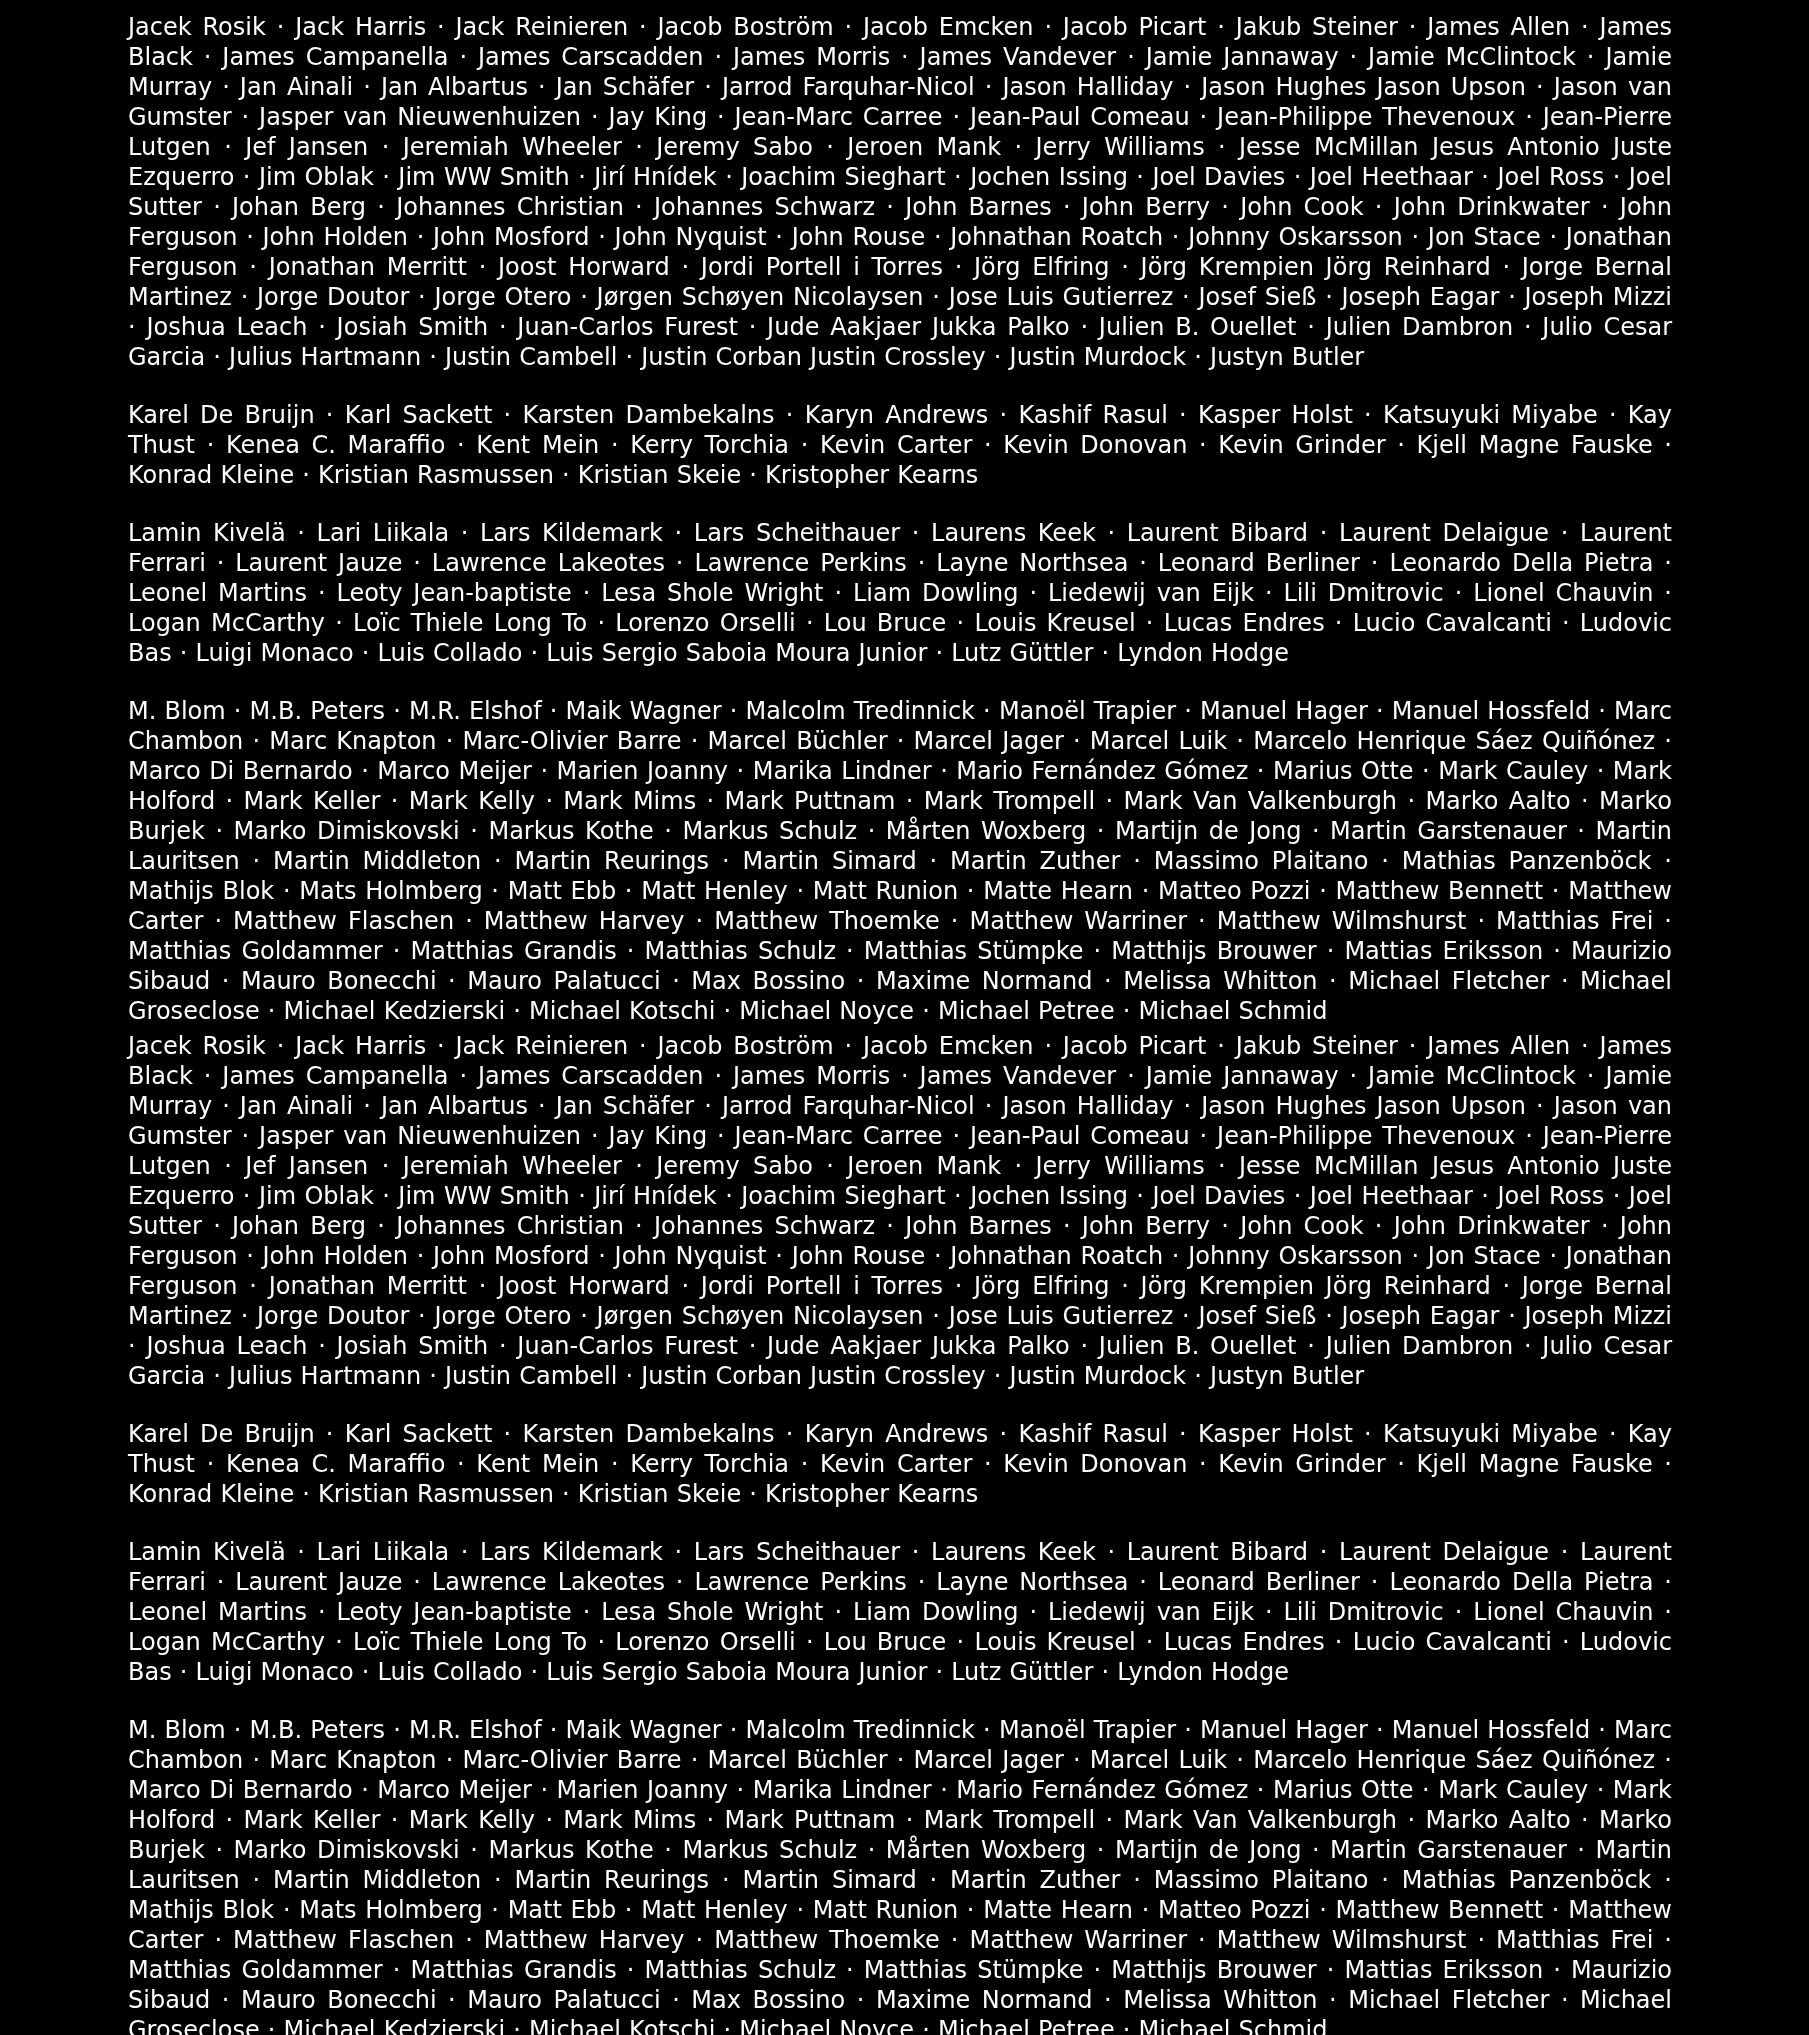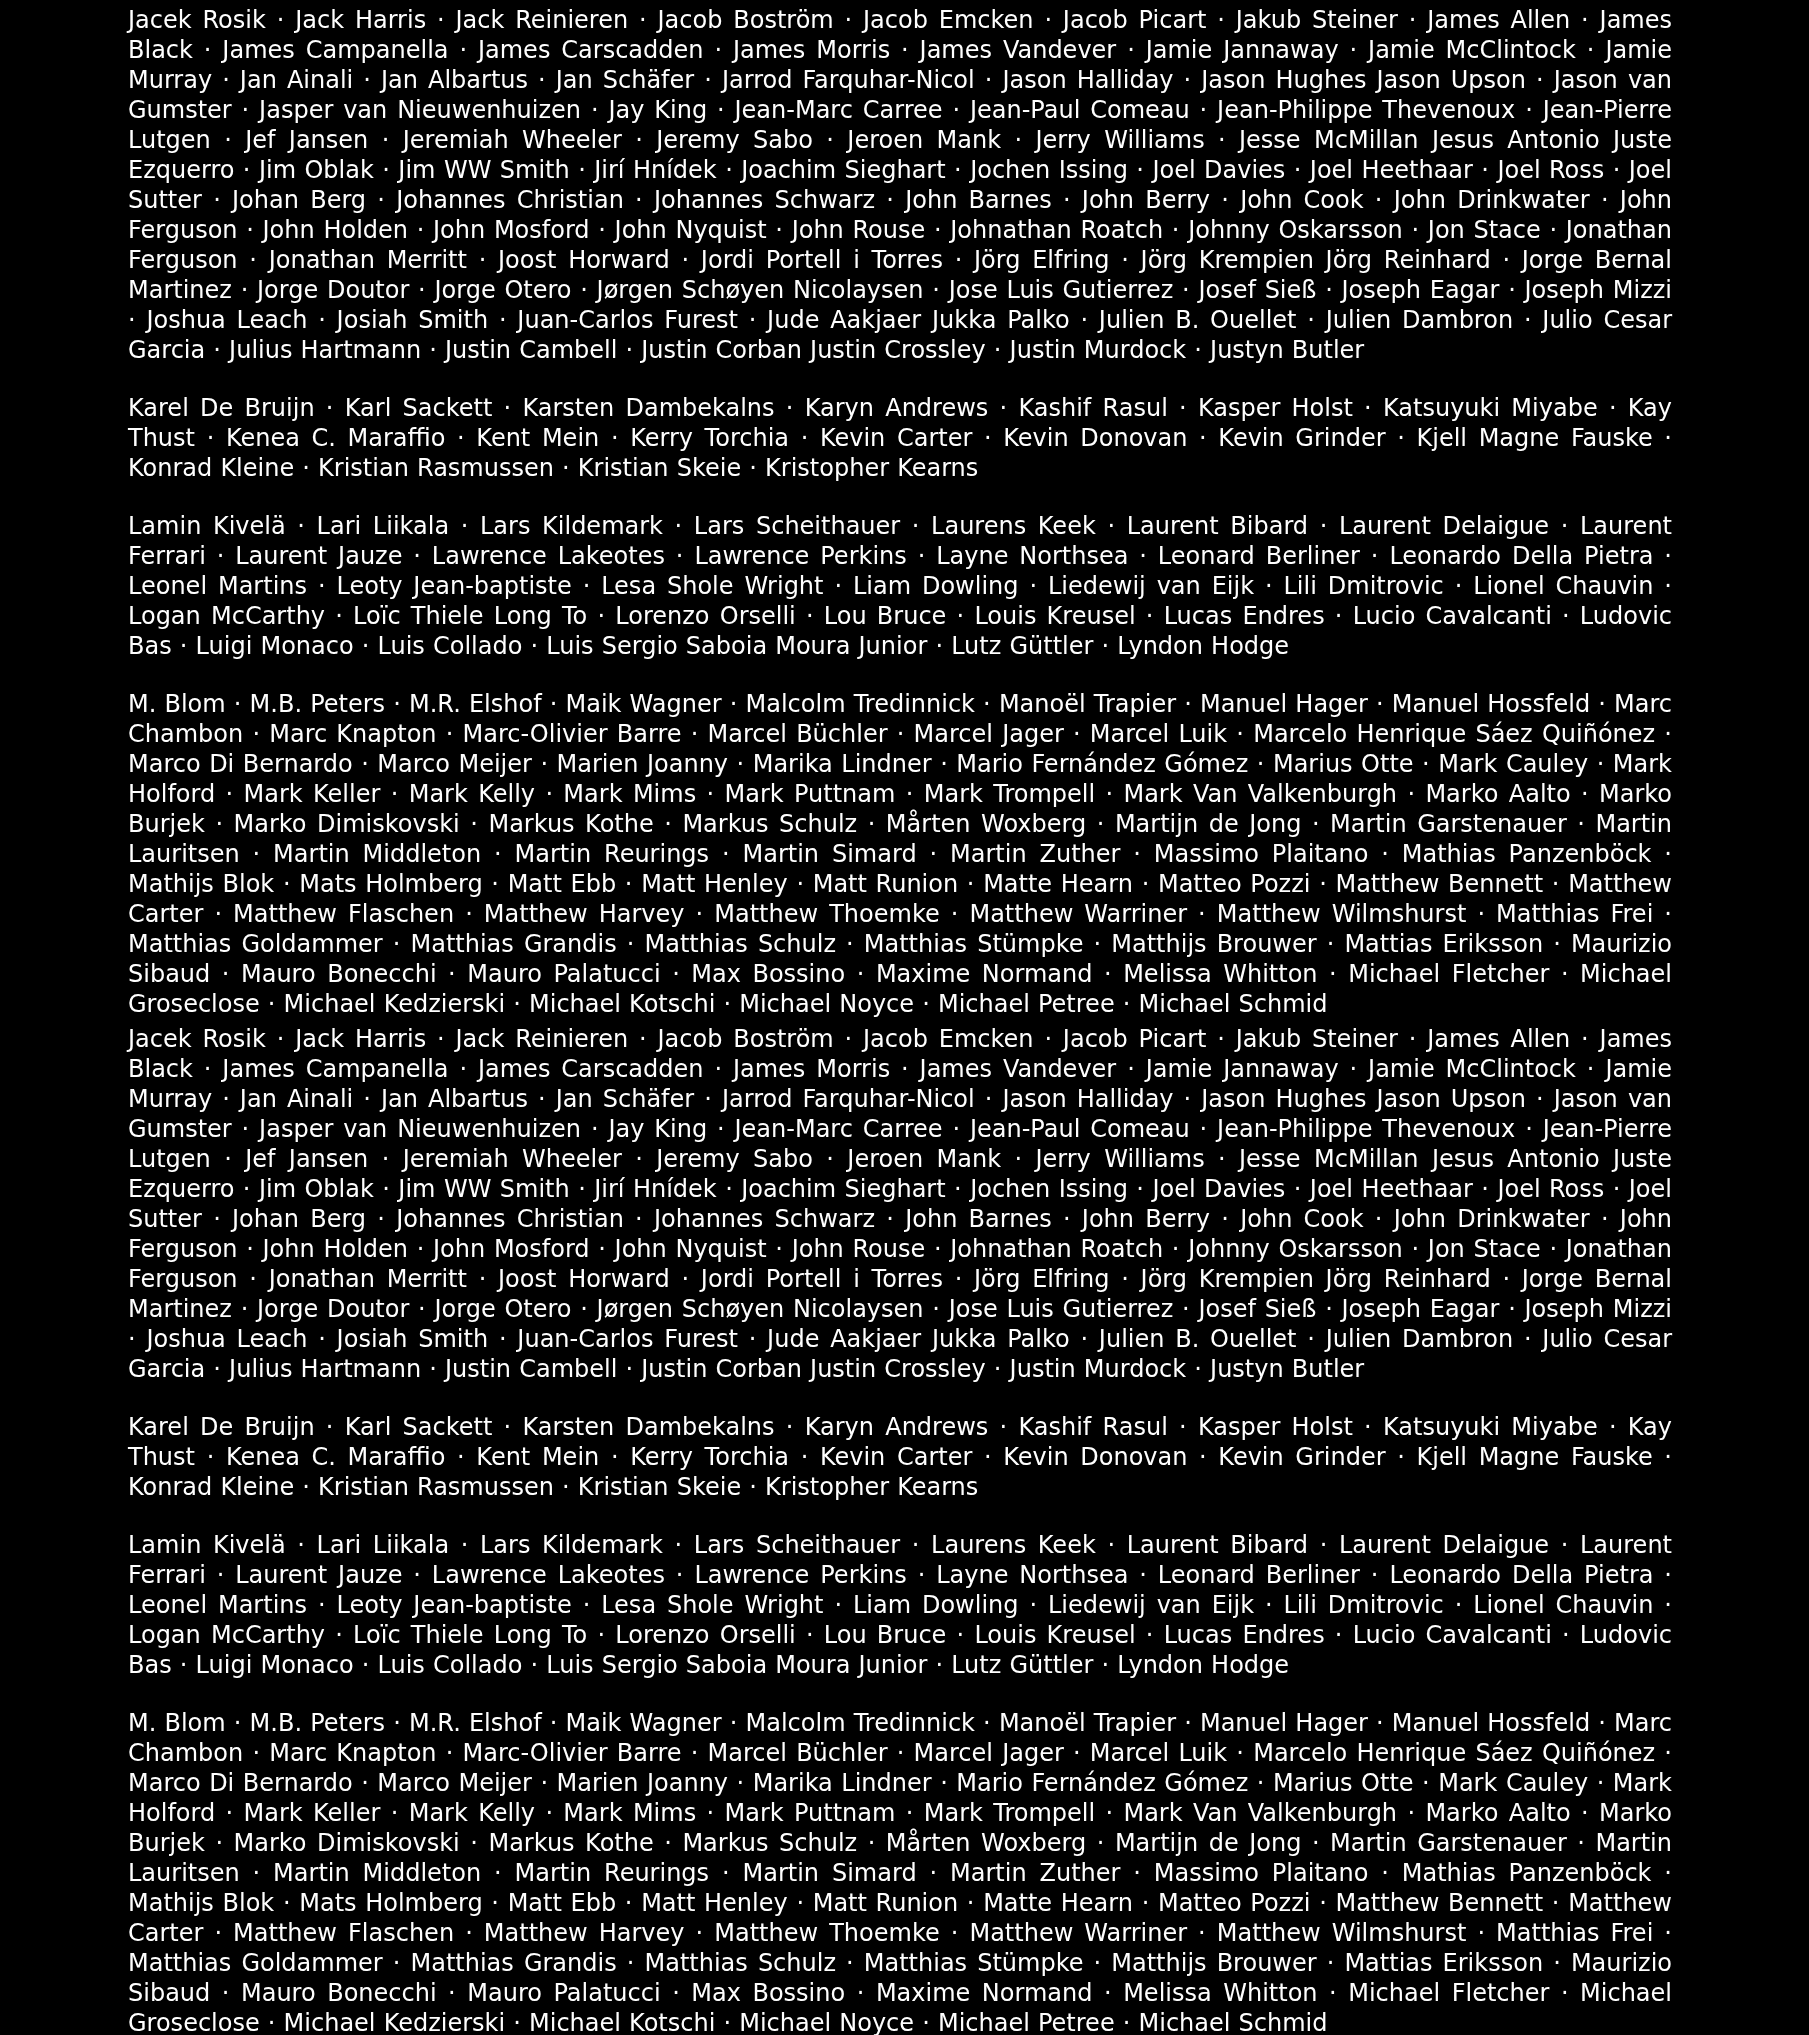--- a/index.html
+++ b/index.html
@@ -7,21 +7,21 @@
     padding: 0;
     background: #000000;
     width: 1809px;
     height: 2035px;
     overflow: hidden;
   }
   .credits-page {
     box-sizing: border-box;
     width: 1809px;
     height: 2035px;
-    padding: 5px 137px 0 128px;
+    padding: 12px 137px 0 128px;
     background: #000000;
     color: #ffffff;
     font-family: "DejaVu Sans", "Liberation Sans", sans-serif;
     font-size: 24px;
     line-height: 30px;
     font-weight: 400;
   }
   .credits-block { margin: 0; padding: 0; }
   .credits-block + .credits-block { margin-top: 5.4px; }
   .names-paragraph {

